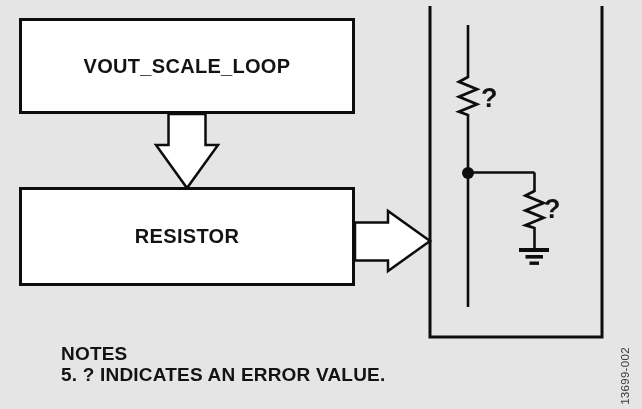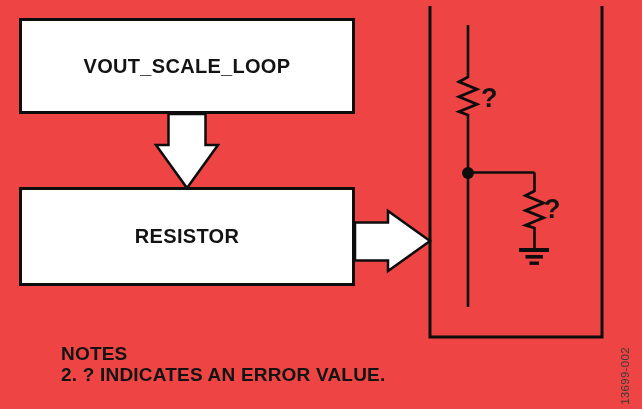--- a/index.html
+++ b/index.html
@@ -5,21 +5,21 @@
   html, body {
     margin: 0;
     padding: 0;
     background: #ffffff;
     font-family: "Liberation Sans", sans-serif;
   }
   #stage {
     position: relative;
     width: 642px;
     height: 409px;
-    background: #ef4444;
+    background: #e5e5e5;
     overflow: hidden;
   }
   .block {
     position: absolute;
     box-sizing: border-box;
     border: 3px solid #0d0d0d;
     background: #ffffff;
     display: flex;
     flex-direction: column;
     justify-content: center;
@@ -127,18 +127,18 @@
     <path d="M519 250 L549 250" fill="none" stroke="#0d0d0d" stroke-width="4"></path>
     <path d="M525.5 256.8 L543 256.8" fill="none" stroke="#0d0d0d" stroke-width="3.6"></path>
     <path d="M529.5 263.2 L539 263.2" fill="none" stroke="#0d0d0d" stroke-width="3.4"></path>
 
     <text class="qmark" x="481" y="107">?</text>
     <text class="qmark" x="544" y="218">?</text>
   </svg>
 
   <div id="notes">
     <div>NOTES</div>
-    <div>2. ? INDICATES AN ERROR VALUE.</div>
+    <div>5. ? INDICATES AN ERROR VALUE.</div>
   </div>
 
   <div id="figure-number">13699-002</div>
 
 </div>
 
 </body></html>

